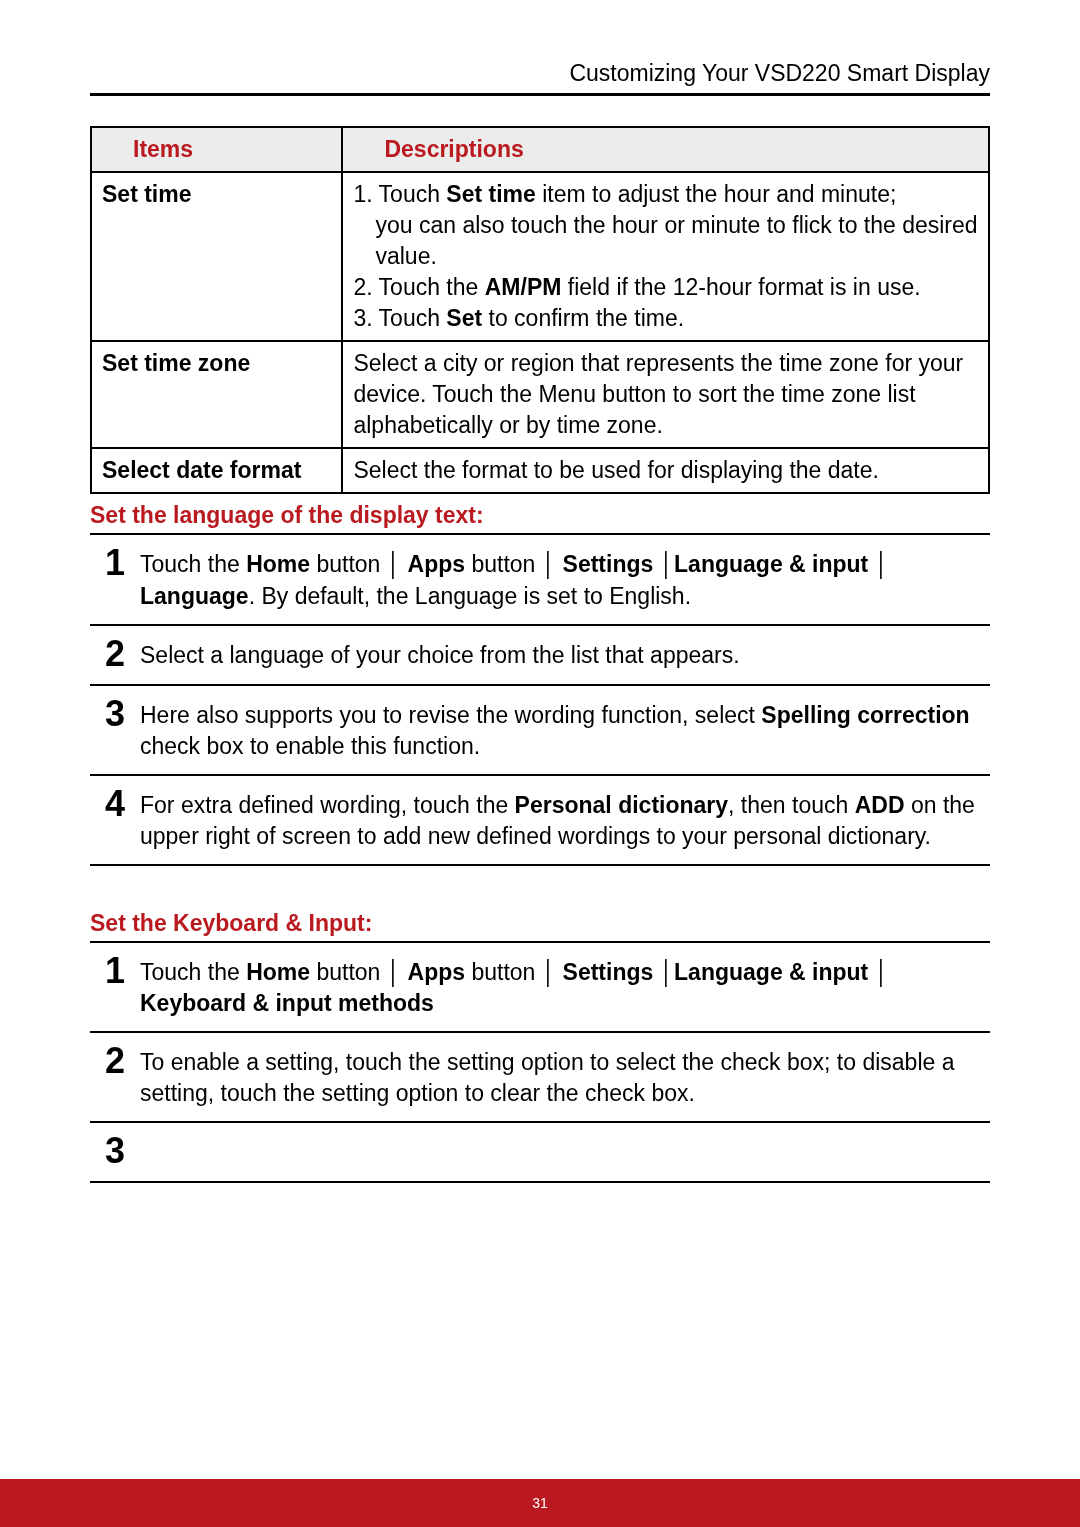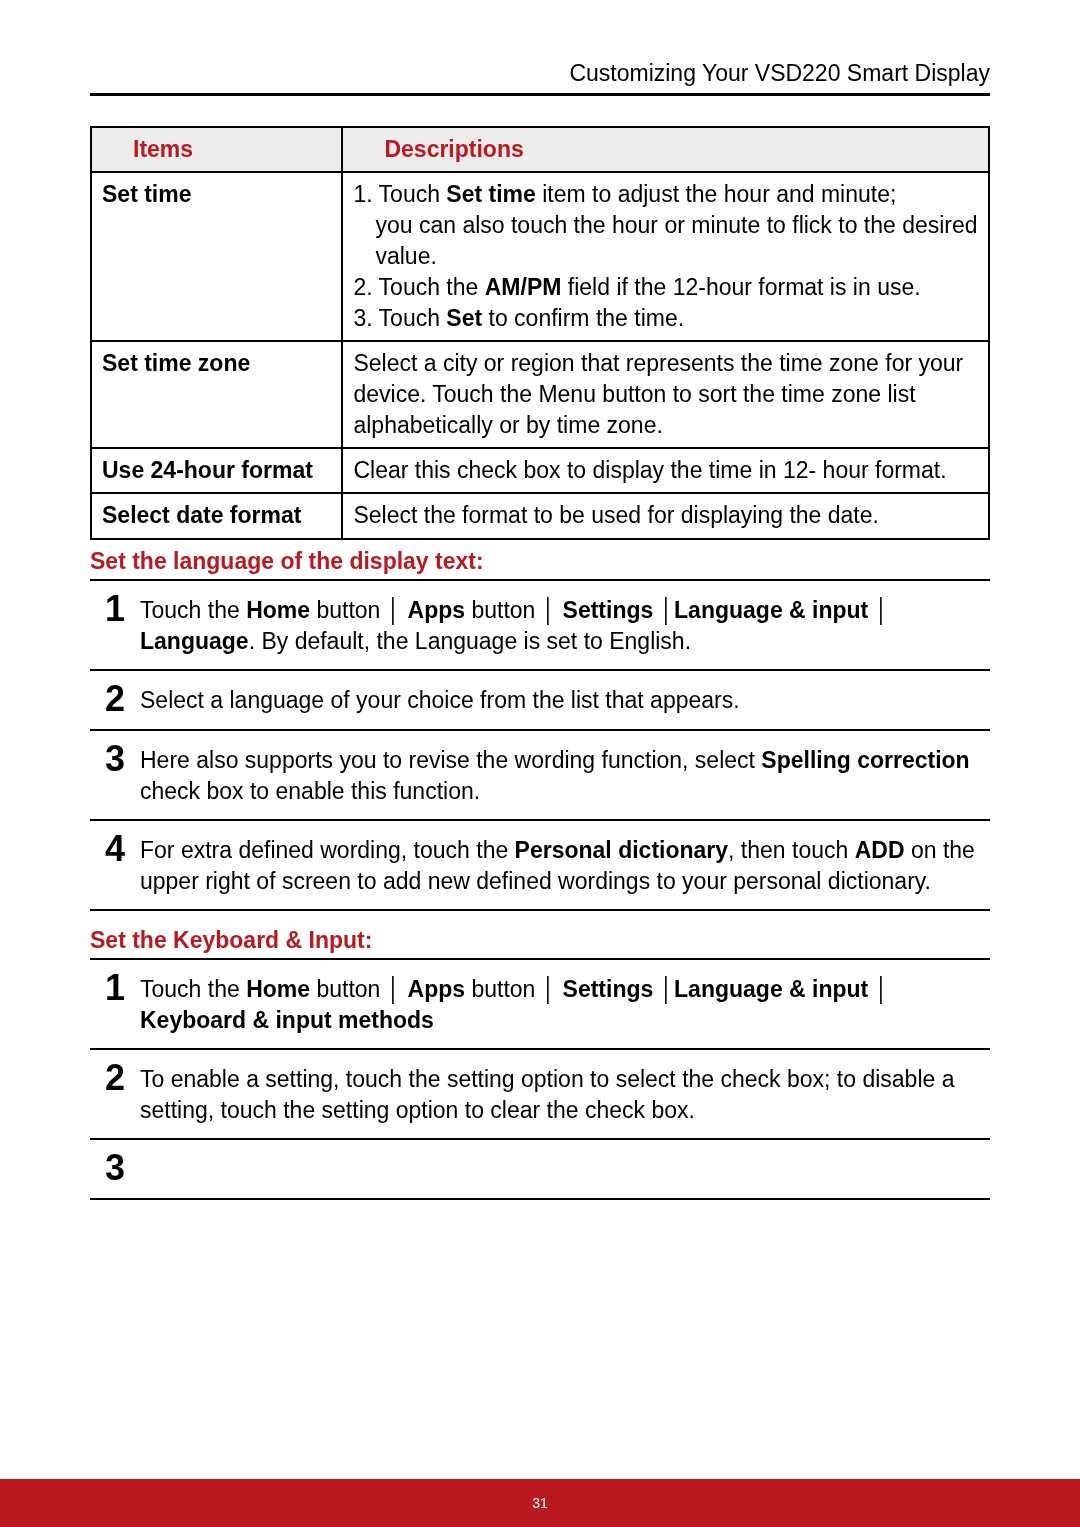--- a/index.html
+++ b/index.html
@@ -119,24 +119,20 @@
         <span class="indent-sub">you can also touch the hour or minute to flick to the desired value.</span>
         <span>2. Touch the </span><b>AM/PM</b><span> field if the 12-hour format is in use.</span><br>
         <span>3. Touch </span><b>Set</b><span> to confirm the time.</span>
       </td>
     </tr>
     <tr>
       <td class="item-col">Set time zone</td>
       <td>Select a city or region that represents the time zone for your device. Touch the Menu button to sort the time zone list alphabetically or by time zone.</td>
     </tr>
     <tr>
-      <td class="item-col">Use 24-hour format</td>
-      <td>Clear this check box to display the time in 12- hour format.</td>
-    </tr>
-    <tr>
       <td class="item-col">Select date format</td>
       <td>Select the format to be used for displaying the date.</td>
     </tr>
   </tbody>
     </table>
 
 
   <div class="sub-title">Set the language of the display text:</div>
   <div class="steps">
     <div class="step-row">
@@ -156,21 +152,21 @@
       </div>
     </div>
     <div class="step-row">
       <div class="step-num">4</div>
       <div class="step-text">
         <span>For extra defined wording, touch the </span><b>Personal dictionary</b><span>, then touch </span><b>ADD</b><span> on the upper right of screen to add new defined wordings to your personal dictionary.</span>
       </div>
     </div>
   </div>
 
-  <div class="sub-title" style="margin-top:16px;">Set the Keyboard &amp; Input:</div>
+  <div class="sub-title" style="margin-top:44px;">Set the Keyboard &amp; Input:</div>
   <div class="steps">
     <div class="step-row">
       <div class="step-num">1</div>
       <div class="step-text">
         <span>Touch the </span><b>Home</b><span> button │ </span><b>Apps</b><span> button │ </span><b>Settings</b><span> │</span><b>Language &amp; input</b><span> │ </span><b>Keyboard &amp; input methods</b>
       </div>
     </div>
     <div class="step-row">
       <div class="step-num">2</div>
       <div class="step-text">To enable a setting, touch the setting option to select the check box; to disable a setting, touch the setting option to clear the check box.</div>

